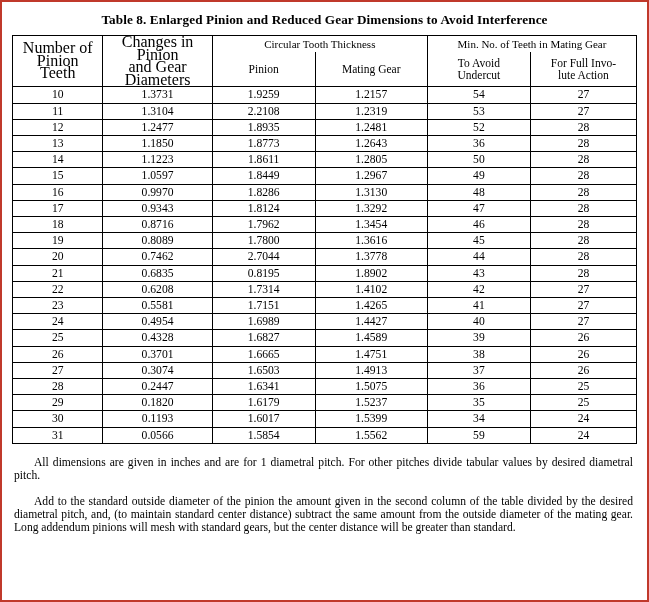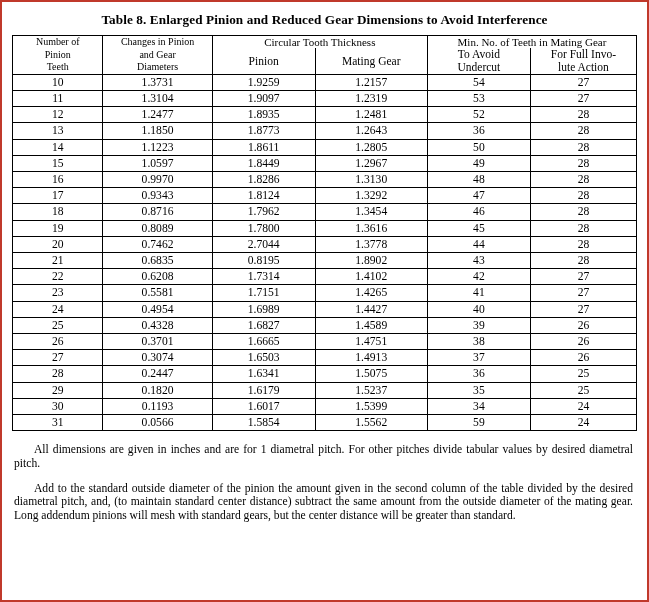--- a/index.html
+++ b/index.html
@@ -43,21 +43,21 @@
   table.data td, table.data th {
     border: 1px solid #000000;
     padding: 0;
     font-weight: normal;
     vertical-align: middle;
   }
   .hdr-top {
     text-align: center;
     line-height: 12.6px;
     padding: 2px 2px 2px 2px;
-    font-size: 10px;
+    font-size: 16px;
   }
   .hdr-sub {
     text-align: center;
     line-height: 12.6px;
     padding: 2px 2px 3px 2px;
     font-size: 11.5px;
   }
   .hdr-span {
     text-align: center;
     font-size: 11px;
@@ -135,21 +135,21 @@
           <td class="num">10</td>
           <td class="num">1.3731</td>
           <td class="num">1.9259</td>
           <td class="num">1.2157</td>
           <td class="num">54</td>
           <td class="num">27</td>
         </tr>
         <tr>
           <td class="num">11</td>
           <td class="num">1.3104</td>
-          <td class="num">1.9097</td>
+          <td class="num">2.2108</td>
           <td class="num">1.2319</td>
           <td class="num">53</td>
           <td class="num">27</td>
         </tr>
         <tr>
           <td class="num">12</td>
           <td class="num">1.2477</td>
           <td class="num">1.8935</td>
           <td class="num">1.2481</td>
           <td class="num">52</td>

